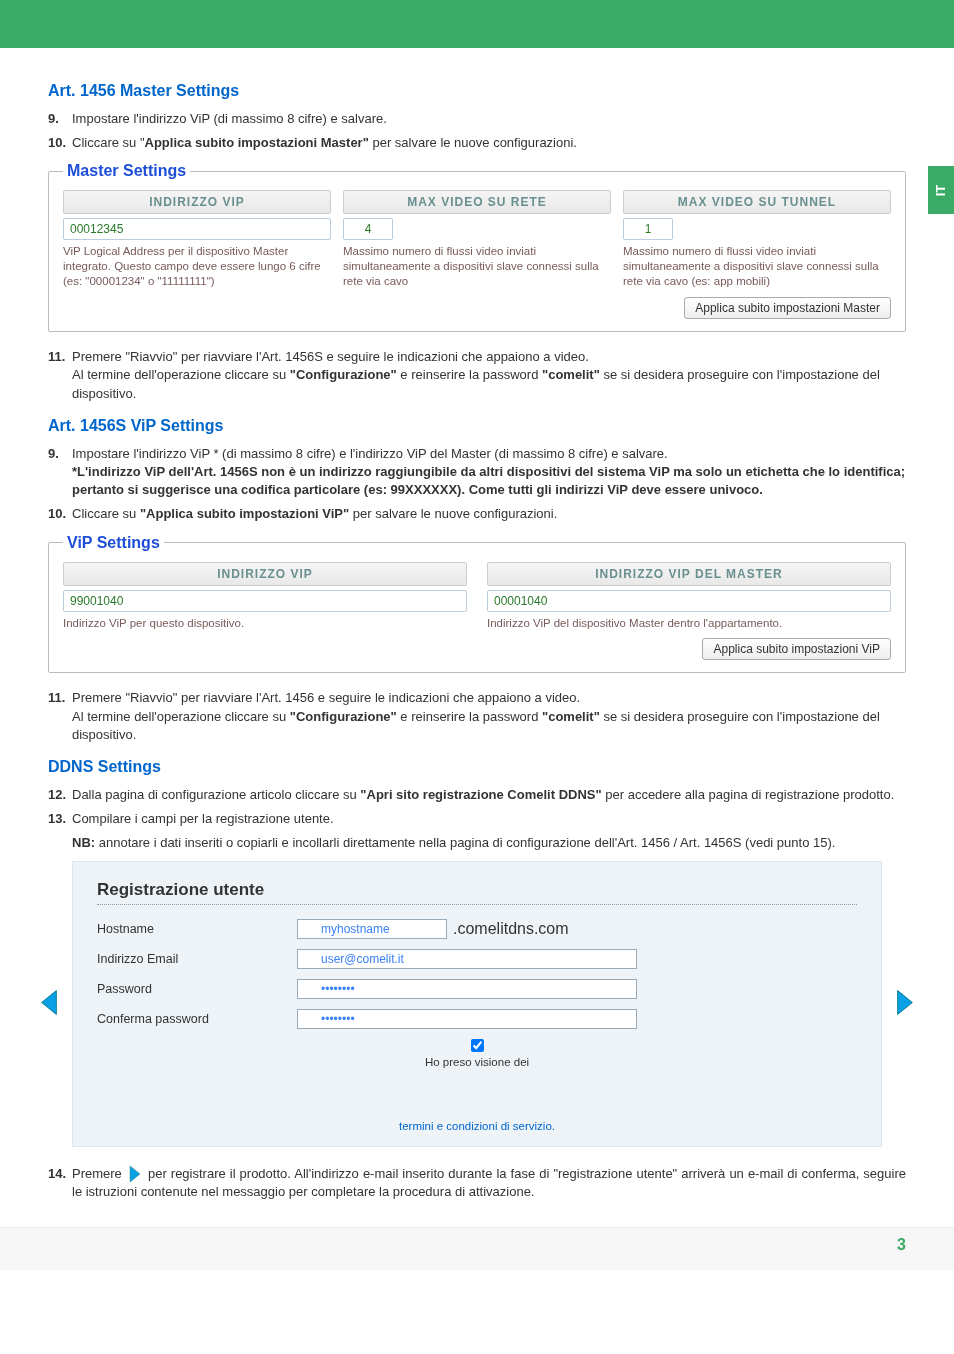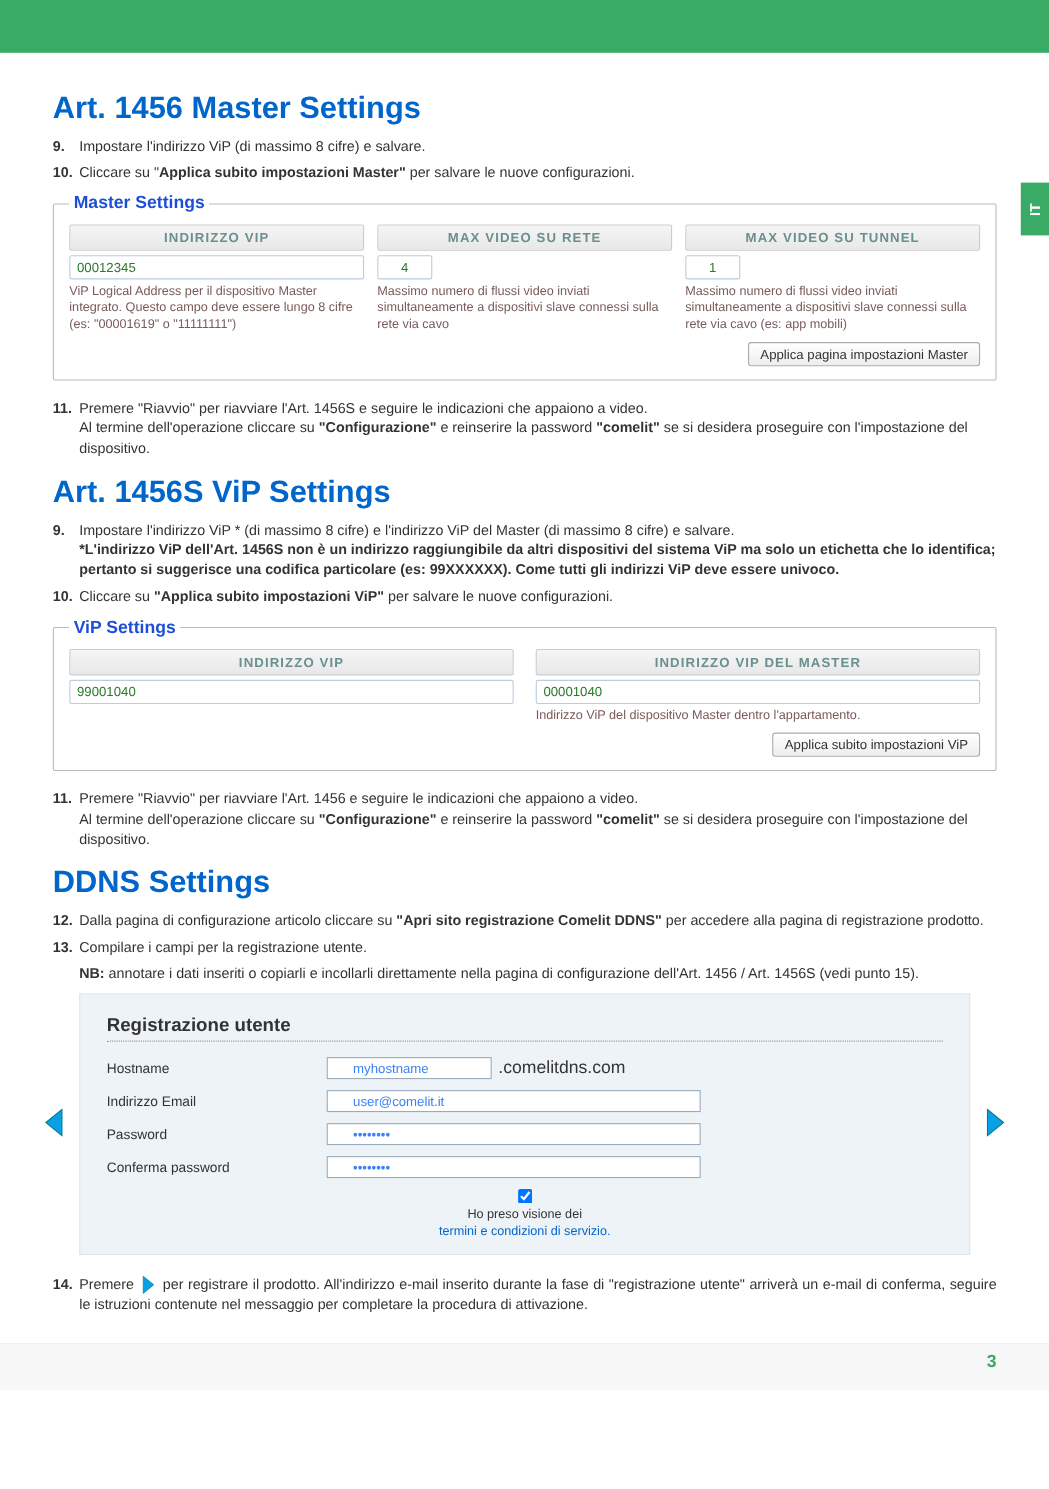--- a/index.html
+++ b/index.html
@@ -1,20 +1,20 @@
 <!DOCTYPE html>
 <html><head>
 <meta charset="utf-8">
 <style>
   * { box-sizing: border-box; margin: 0; padding: 0; }
   body { font-family: Arial, Helvetica, sans-serif; font-size: 13px; color: #333; background: #fff; width: 954px; margin: 0 auto; }
   .top-bar { background: #3aaa67; height: 48px; }
   .page { padding: 20px 48px 20px 48px; position: relative; }
   .side-tab { position: absolute; right: 0; top: 118px; width: 26px; height: 48px; background: #3aaa67; color: #fff; display: flex; align-items: center; justify-content: center; font-weight: bold; }
-  h2 { color: #0066cc; font-size: 28px; font-weight: bold; margin: 14px 0 10px 0; }
+  h2 { color: #0066cc; font-size: 16px; font-weight: bold; margin: 14px 0 10px 0; }
   .instruction-list { list-style: none; padding-left: 0; }
   .instruction-item { display: flex; margin-bottom: 6px; line-height: 1.4; }
   .step-num { min-width: 24px; font-weight: bold; }
   .step-body { flex: 1; text-align: left; }
   .step-body.justify { text-align: justify; }
   .step-body .note { font-weight: bold; }
   .step-body b { font-weight: bold; }
   .sub-indent { margin-left: 24px; line-height: 1.4; margin-bottom: 6px; }
 
   fieldset.panel { border: 1px solid #bbb; border-radius: 2px; margin: 10px 0 16px 0; padding: 10px 14px 12px 14px; background: #fff; }
@@ -31,21 +31,21 @@
   .cols2 { display: flex; gap: 20px; }
   .cols2 > .col { flex: 1; }
 
   .reg-box { background: #eef3f8; border: 1px solid #dde6ee; padding: 18px 24px 14px 24px; margin: 8px 0 18px 0; position: relative; }
   .reg-title { font-size: 17px; font-weight: bold; border-bottom: 1px dotted #999; padding-bottom: 4px; margin-bottom: 14px; }
   .reg-row { display: flex; align-items: center; margin-bottom: 10px; font-size: 12.5px; }
   .reg-label { width: 200px; color: #333; }
   .reg-input { border: 1px solid #9ab; padding: 2px 23px; font-size: 12px; color: #3b82f6; background: #fff; width: 220px; }
   .reg-suffix { font-size: 16px; color: #333; margin-left: 6px; }
   .reg-terms { font-size: 11.5px; color: #333; margin-top: 6px; display: flex; align-items: center; gap: 4px; flex-direction: column; }
-  .reg-terms a { color: #0066cc; text-decoration: none; }
+  .reg-terms a { color: #0066cc; text-decoration: none; margin-top: 48px; }
   .arrow-left, .arrow-right { position: absolute; top: 50%; transform: translateY(-50%); }
   .arrow-left { left: -34px; }
   .arrow-right { right: -34px; }
   .arrow-left svg, .arrow-right svg { width: 22px; height: 28px; }
 
   .inline-icon { display: inline-block; vertical-align: middle; width: 18px; height: 18px; }
 
   .page-num { text-align: right; font-weight: bold; color: #3aaa67; font-size: 16px; padding: 8px 48px 16px 0; background: #f7f7f7; border-top: 1px solid #eee; }
   .page-num-wrap { background: #f7f7f7; }
 
@@ -74,35 +74,35 @@
       </span>
     </li>
   </ol>
 
   <fieldset class="panel">
     <legend>Master Settings</legend>
     <div class="cols3">
       <div class="col">
         <div class="field-header">INDIRIZZO VIP</div>
         <input class="field-input" value="00012345" style="">
-        <div class="field-help">ViP Logical Address per il dispositivo Master integrato. Questo campo deve essere lungo 8 cifre (es: "00001619" o "11111111")</div>
+        <div class="field-help">ViP Logical Address per il dispositivo Master integrato. Questo campo deve essere lungo 6 cifre (es: "00001234" o "11111111")</div>
       </div>
       <div class="col">
         <div class="field-header">MAX VIDEO SU RETE</div>
         <input class="field-input narrow" value="4" style="">
         <div class="field-help">Massimo numero di flussi video inviati simultaneamente a dispositivi slave connessi sulla rete via cavo</div>
       </div>
       <div class="col">
         <div class="field-header">MAX VIDEO SU TUNNEL</div>
         <input class="field-input narrow" value="1" style="">
         <div class="field-help">Massimo numero di flussi video inviati simultaneamente a dispositivi slave connessi sulla rete via cavo (es: app mobili)</div>
       </div>
     </div>
     <div class="panel-btn-row">
-      <span class="panel-btn">Applica pagina impostazioni Master</span>
+      <span class="panel-btn">Applica subito impostazioni Master</span>
     </div>
   </fieldset>
 
   <ol class="instruction-list">
     <li class="instruction-item">
       <span class="step-num">11.</span>
       <span class="step-body">
         <span>Premere "Riavvio" per riavviare l'Art. 1456S e seguire le indicazioni che appaiono a video.</span><br>
         <span>Al termine dell'operazione cliccare su </span><b>"Configurazione"</b><span> e reinserire la password </span><b>"comelit"</b><span> se si desidera proseguire con l'impostazione del dispositivo.</span>
       </span>
@@ -125,20 +125,21 @@
       </span>
     </li>
   </ol>
 
   <fieldset class="panel">
     <legend>ViP Settings</legend>
     <div class="cols2">
       <div class="col">
         <div class="field-header">INDIRIZZO VIP</div>
         <input class="field-input" value="99001040" style="">
+        <div class="field-help">Indirizzo ViP per questo dispositivo.</div>
       </div>
       <div class="col">
         <div class="field-header">INDIRIZZO VIP DEL MASTER</div>
         <input class="field-input" value="00001040" style="">
         <div class="field-help">Indirizzo ViP del dispositivo Master dentro l'appartamento.</div>
       </div>
     </div>
     <div class="panel-btn-row">
       <span class="panel-btn">Applica subito impostazioni ViP</span>
     </div>

